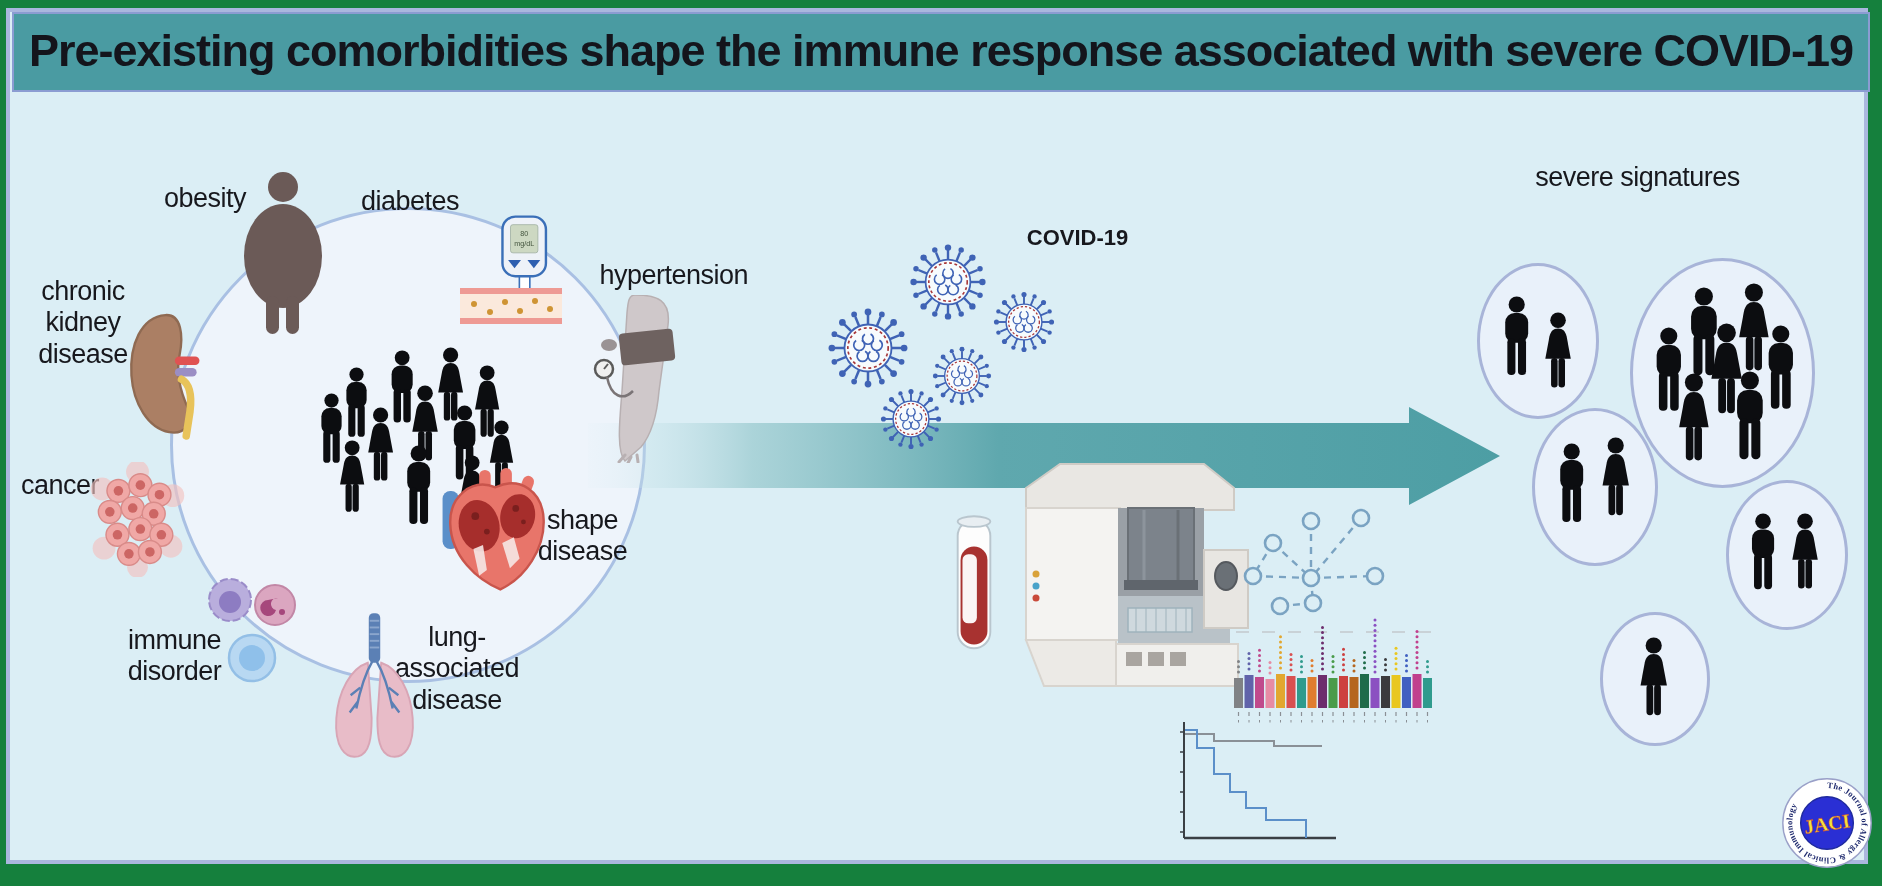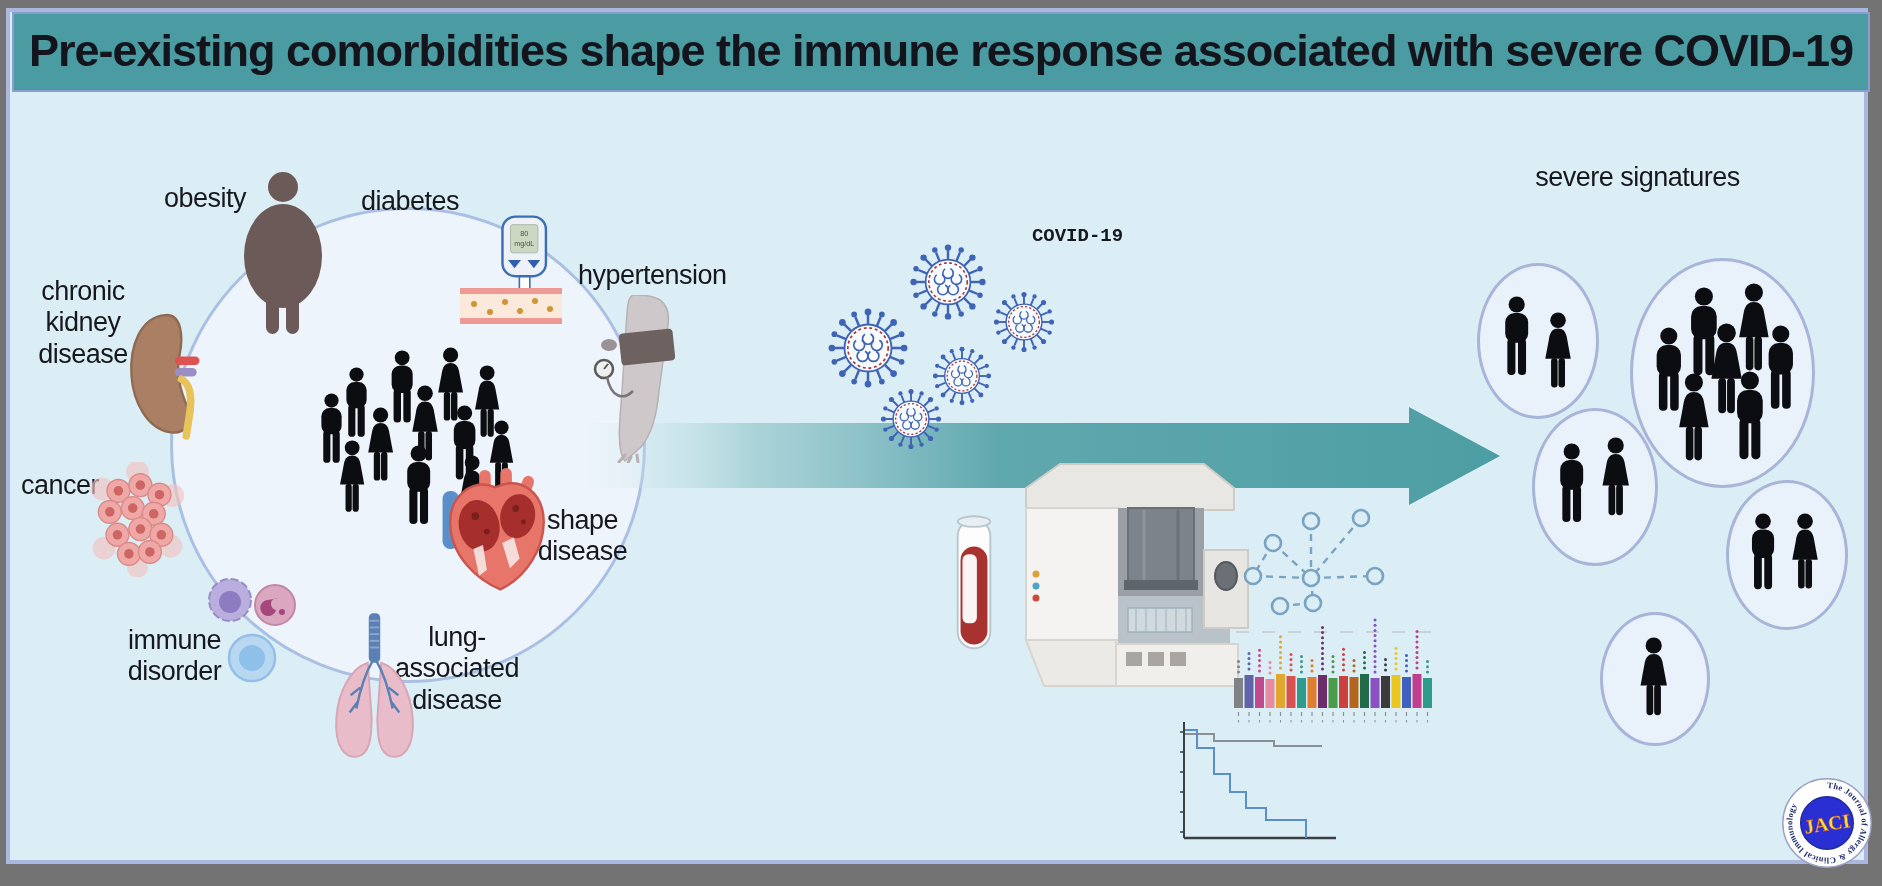--- a/index.html
+++ b/index.html
@@ -1,28 +1,28 @@
 <!DOCTYPE html>
 <html><head>
 <meta charset="utf-8">
 <style>
   html,body{margin:0;padding:0;background:#ffffff;}
-  .canvas{position:relative;width:1882px;height:886px;background:#737373;overflow:hidden;
+  .canvas{position:relative;width:1882px;height:886px;background:#15803d;overflow:hidden;
           font-family:"Liberation Sans",sans-serif;}
   .frame{position:absolute;left:6px;top:8px;width:1862px;height:856px;background:#dbeef5;
          border:4px solid #aab7de;box-sizing:border-box;z-index:0;}
   .banner{position:absolute;left:12px;top:12px;width:1858px;height:80px;background:#4a9ba2;
           border:2px solid #8b9cd2;box-sizing:border-box;z-index:5;}
   .banner h1{margin:0;font-size:45px;font-weight:600;letter-spacing:-1px;color:#14151c;
              text-align:center;line-height:74px;font-family:"Liberation Sans",sans-serif;}
   .big-circle{position:absolute;left:170px;top:207px;width:476px;height:476px;border-radius:50%;
               background:#eef4fb;border:3px solid #a9c0e3;box-sizing:border-box;z-index:1;}
   .lbl{position:absolute;font-weight:500;font-size:27px;color:#17181d;text-align:center;
        line-height:1.16;letter-spacing:-0.5px;z-index:3;}
-  .lbl.bold{font-weight:700;font-size:19px;letter-spacing:0;font-family:Liberation Mono, monospace;}
+  .lbl.bold{font-weight:700;font-size:22px;letter-spacing:0;}
   .abs{position:absolute;z-index:3;}
   .z2{z-index:2;}
   .oval{position:absolute;border-radius:50%;background:#e9f1fa;border:3px solid #a8b4d8;
         box-sizing:border-box;z-index:2;}
   .oval svg{position:absolute;left:0;top:0;overflow:visible;}
   svg{display:block;}
   .person-fill{fill:#0c0d10;}
 </style>
 </head>
 <body>
@@ -113,21 +113,21 @@
       <use href="#p-f" transform="translate(170,75) scale(0.75)"></use>
       <use href="#p-f" transform="translate(20,95) scale(0.78)"></use>
       <use href="#p-m" transform="translate(85,100) scale(0.85)"></use>
       <use href="#p-f" transform="translate(140,110) scale(0.78)"></use>
     </svg>
 
   <div class="lbl" style="left:150px;top:183px;width:110px">
     <span>obesity</span></div>
   <div class="lbl" style="left:350px;top:186px;width:120px">
     <span>diabetes</span></div>
-  <div class="lbl" style="left:578px;top:260px;width:170px;text-align:left">
+  <div class="lbl" style="left:578px;top:260px;width:170px;text-align:right">
     <span>hypertension</span></div>
   <div class="lbl" style="left:8px;top:276px;width:150px">
     <div>chronic kidney</div>
     <div>disease</div>
     </div>
   <div class="lbl" style="left:15px;top:470px;width:90px">
     <span>cancer</span></div>
   <div class="lbl" style="left:122px;top:625px;width:105px">
     <div>immune</div>
     <div>disorder</div>

